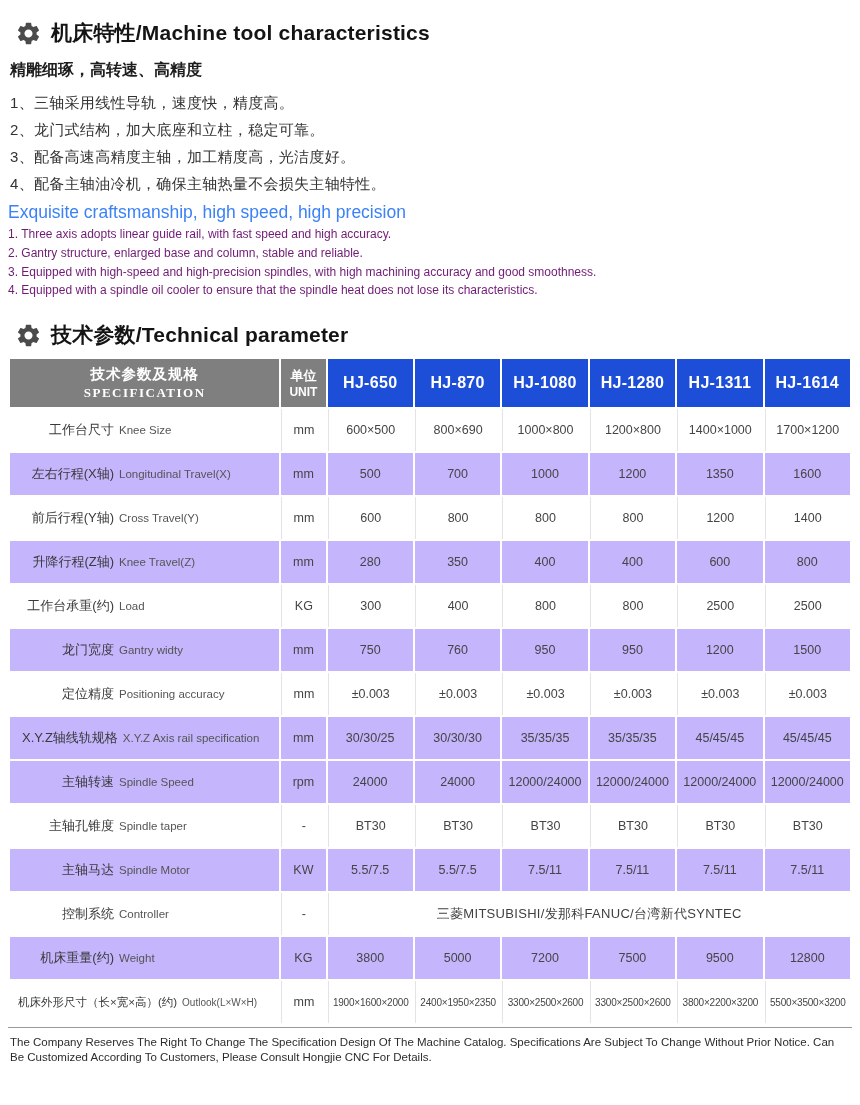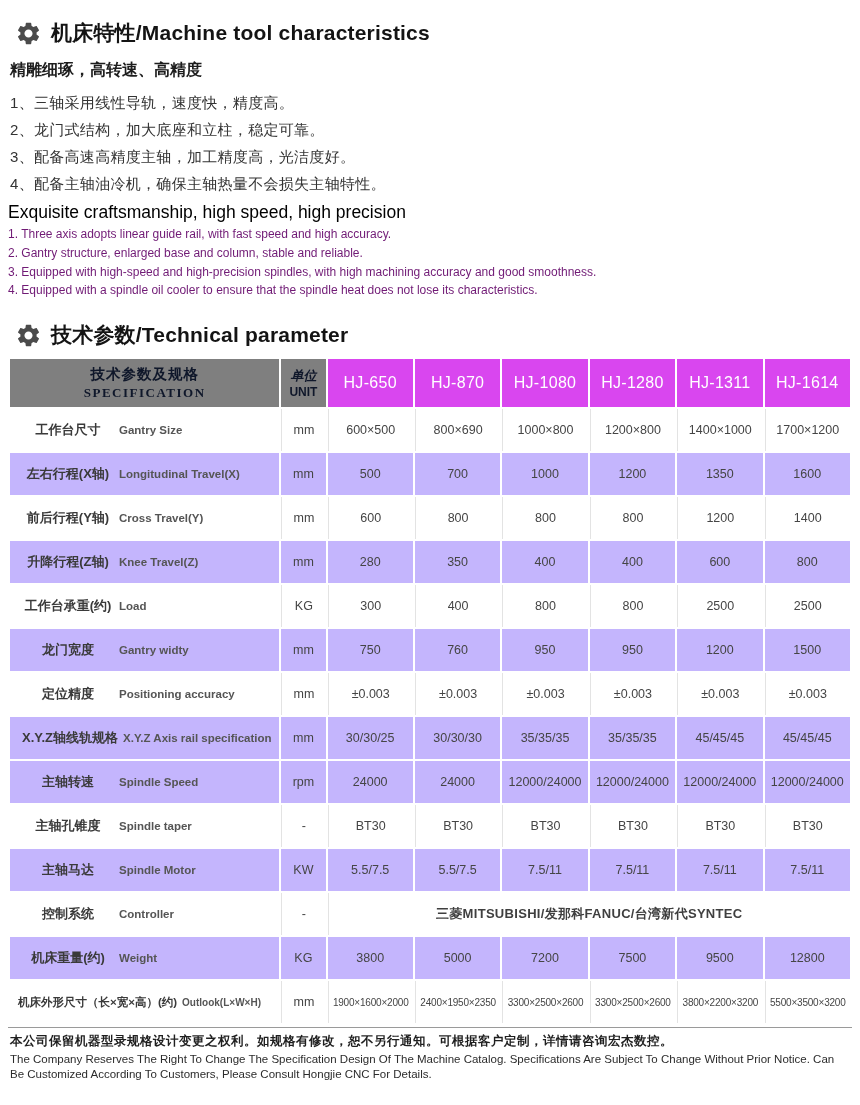--- a/index.html
+++ b/index.html
@@ -15,53 +15,53 @@
   .section-header.s2 { margin-top:22px; }
   .gear { width:27px; height:27px; flex:0 0 auto; display:block; }
   .gear svg { width:27px; height:27px; fill:#4b4b4b; display:block; }
   .sec-title { font-size:21px; font-weight:bold; color:#141414; margin:0; letter-spacing:.2px; }
 
   .subtitle { font-size:16px; font-weight:bold; color:#1d1d1d; margin:13px 0 0 2px; }
 
   .cn-list { list-style:none; margin:13px 0 0 2px; padding:0; font-size:15px; color:#333; }
   .cn-list li { margin-bottom:8px; letter-spacing:.3px; }
 
-  .en-heading { font-size:17.5px; font-weight:normal; color:#000000; margin:8px 0 4px 0; }
+  .en-heading { font-size:17.5px; font-weight:normal; color:#3b82f6; margin:8px 0 4px 0; }
   .en-list { list-style:none; margin:0; padding:0; font-size:12px; color:#701a75; }
   .en-list li { margin-bottom:3px; line-height:1.32; }
 
   
   table.spec {
     width:844px; table-layout:fixed; margin-top:8px;
     border-collapse:separate; border-spacing:2px;
   }
   col.c-name { width:268px; } col.c-unit { width:44px; } col.c-model { width:85px; }
   thead th { height:48px; vertical-align:middle; text-align:center; padding:0; }
-  th.h-spec, th.h-unit { background:#7f7f7f; color:#0f172a; }
+  th.h-spec, th.h-unit { background:#7f7f7f; color:#ffffff; }
   th.h-spec .l1 { font-size:14.5px; font-weight:bold; letter-spacing:1px; }
   th.h-spec .l2 { font-size:13px; font-weight:bold; letter-spacing:1.5px; margin-top:1px;font-family:Liberation Serif, serif; }
-  th.h-unit .l1 { font-size:13px; font-weight:bold;font-style:italic; }
+  th.h-unit .l1 { font-size:13px; font-weight:bold; }
   th.h-unit .l2 { font-size:12px; font-weight:bold; }
-  th.h-model { background:#d946ef; color:#ffffff; font-size:16px; font-weight:normal; letter-spacing:.3px; }
+  th.h-model { background:#1d4ed8; color:#ffffff; font-size:16px; font-weight:bold; letter-spacing:.3px; }
 
   tbody td { height:42px; padding:0; text-align:center; vertical-align:middle;
              font-size:12.5px; color:#454545; }
   tr.white td { background:#ffffff; }
   tr.gray td  { background:#c4b5fd; }
   tr.white td + td { border-left:1px solid #e3e3e3; }
 
-  td.name-cell { text-align:center;font-weight:bold; }
+  td.name-cell { text-align:right; }
   .nc { display:flex; align-items:center; gap:5px; padding-left:12px; }
   .nc .cn { min-width:92px; font-size:13px; color:#3a3a3a; white-space:nowrap; }
   .nc .en { font-size:11.5px; color:#555; white-space:nowrap; }
   tr.small .nc { padding-left:8px; }
   tr.small .nc .cn { min-width:0; font-size:11.5px; }
   tr.small .nc .en { font-size:10px; }
   tr.small td.value-cell { font-size:10px; letter-spacing:-.2px; }
-  td.merged { font-size:13px; color:#3f3f3f; letter-spacing:.3px;font-weight:bold; }
+  td.merged { font-size:13px; color:#3f3f3f; letter-spacing:.3px; }
 
   
   .footer { margin-top:2px; border-top:1px solid #9a9a9a; padding:5px 2px 0 2px; }
   .f-cn { font-size:12.5px; font-weight:bold; color:#1f1f1f; letter-spacing:.5px; }
   .f-en { font-size:11.5px; color:#2c2c2c; line-height:1.3; margin-top:2px; }
 </style>
 </head>
 <body>
 
 <div class="page">
@@ -129,21 +129,21 @@
         <th class="h-model">HJ-1280</th>
         <th class="h-model">HJ-1311</th>
         <th class="h-model">HJ-1614</th>
       </tr>
     </thead>
     <tbody>
         <tr class="white">
           <td class="name-cell">
             <div class="nc">
               <span class="cn">工作台尺寸</span>
-              <span class="en">Gantry Size</span>
+              <span class="en">Knee Size</span>
             </div>
           </td>
           <td class="unit-cell">mm</td>
           <td class="value-cell">600×500</td>
           <td class="value-cell">800×690</td>
           <td class="value-cell">1000×800</td>
           <td class="value-cell">1200×800</td>
           <td class="value-cell">1400×1000</td>
           <td class="value-cell">1700×1200</td>
         </tr>
@@ -334,17 +334,16 @@
           <td class="value-cell">2400×1950×2350</td>
           <td class="value-cell">3300×2500×2600</td>
           <td class="value-cell">3300×2500×2600</td>
           <td class="value-cell">3800×2200×3200</td>
           <td class="value-cell">5500×3500×3200</td>
         </tr>
       </tbody>
   </table>
 
   <div class="footer">
-    <div class="f-cn">本公司保留机器型录规格设计变更之权利。如规格有修改，恕不另行通知。可根据客户定制，详情请咨询宏杰数控。</div>
     <div class="f-en">The Company Reserves The Right To Change The Specification Design Of The Machine Catalog. Specifications Are Subject To Change Without Prior Notice. Can Be Customized According To Customers, Please Consult Hongjie CNC For Details.</div>
   </div>
 
 </div>
 
 </body></html>

